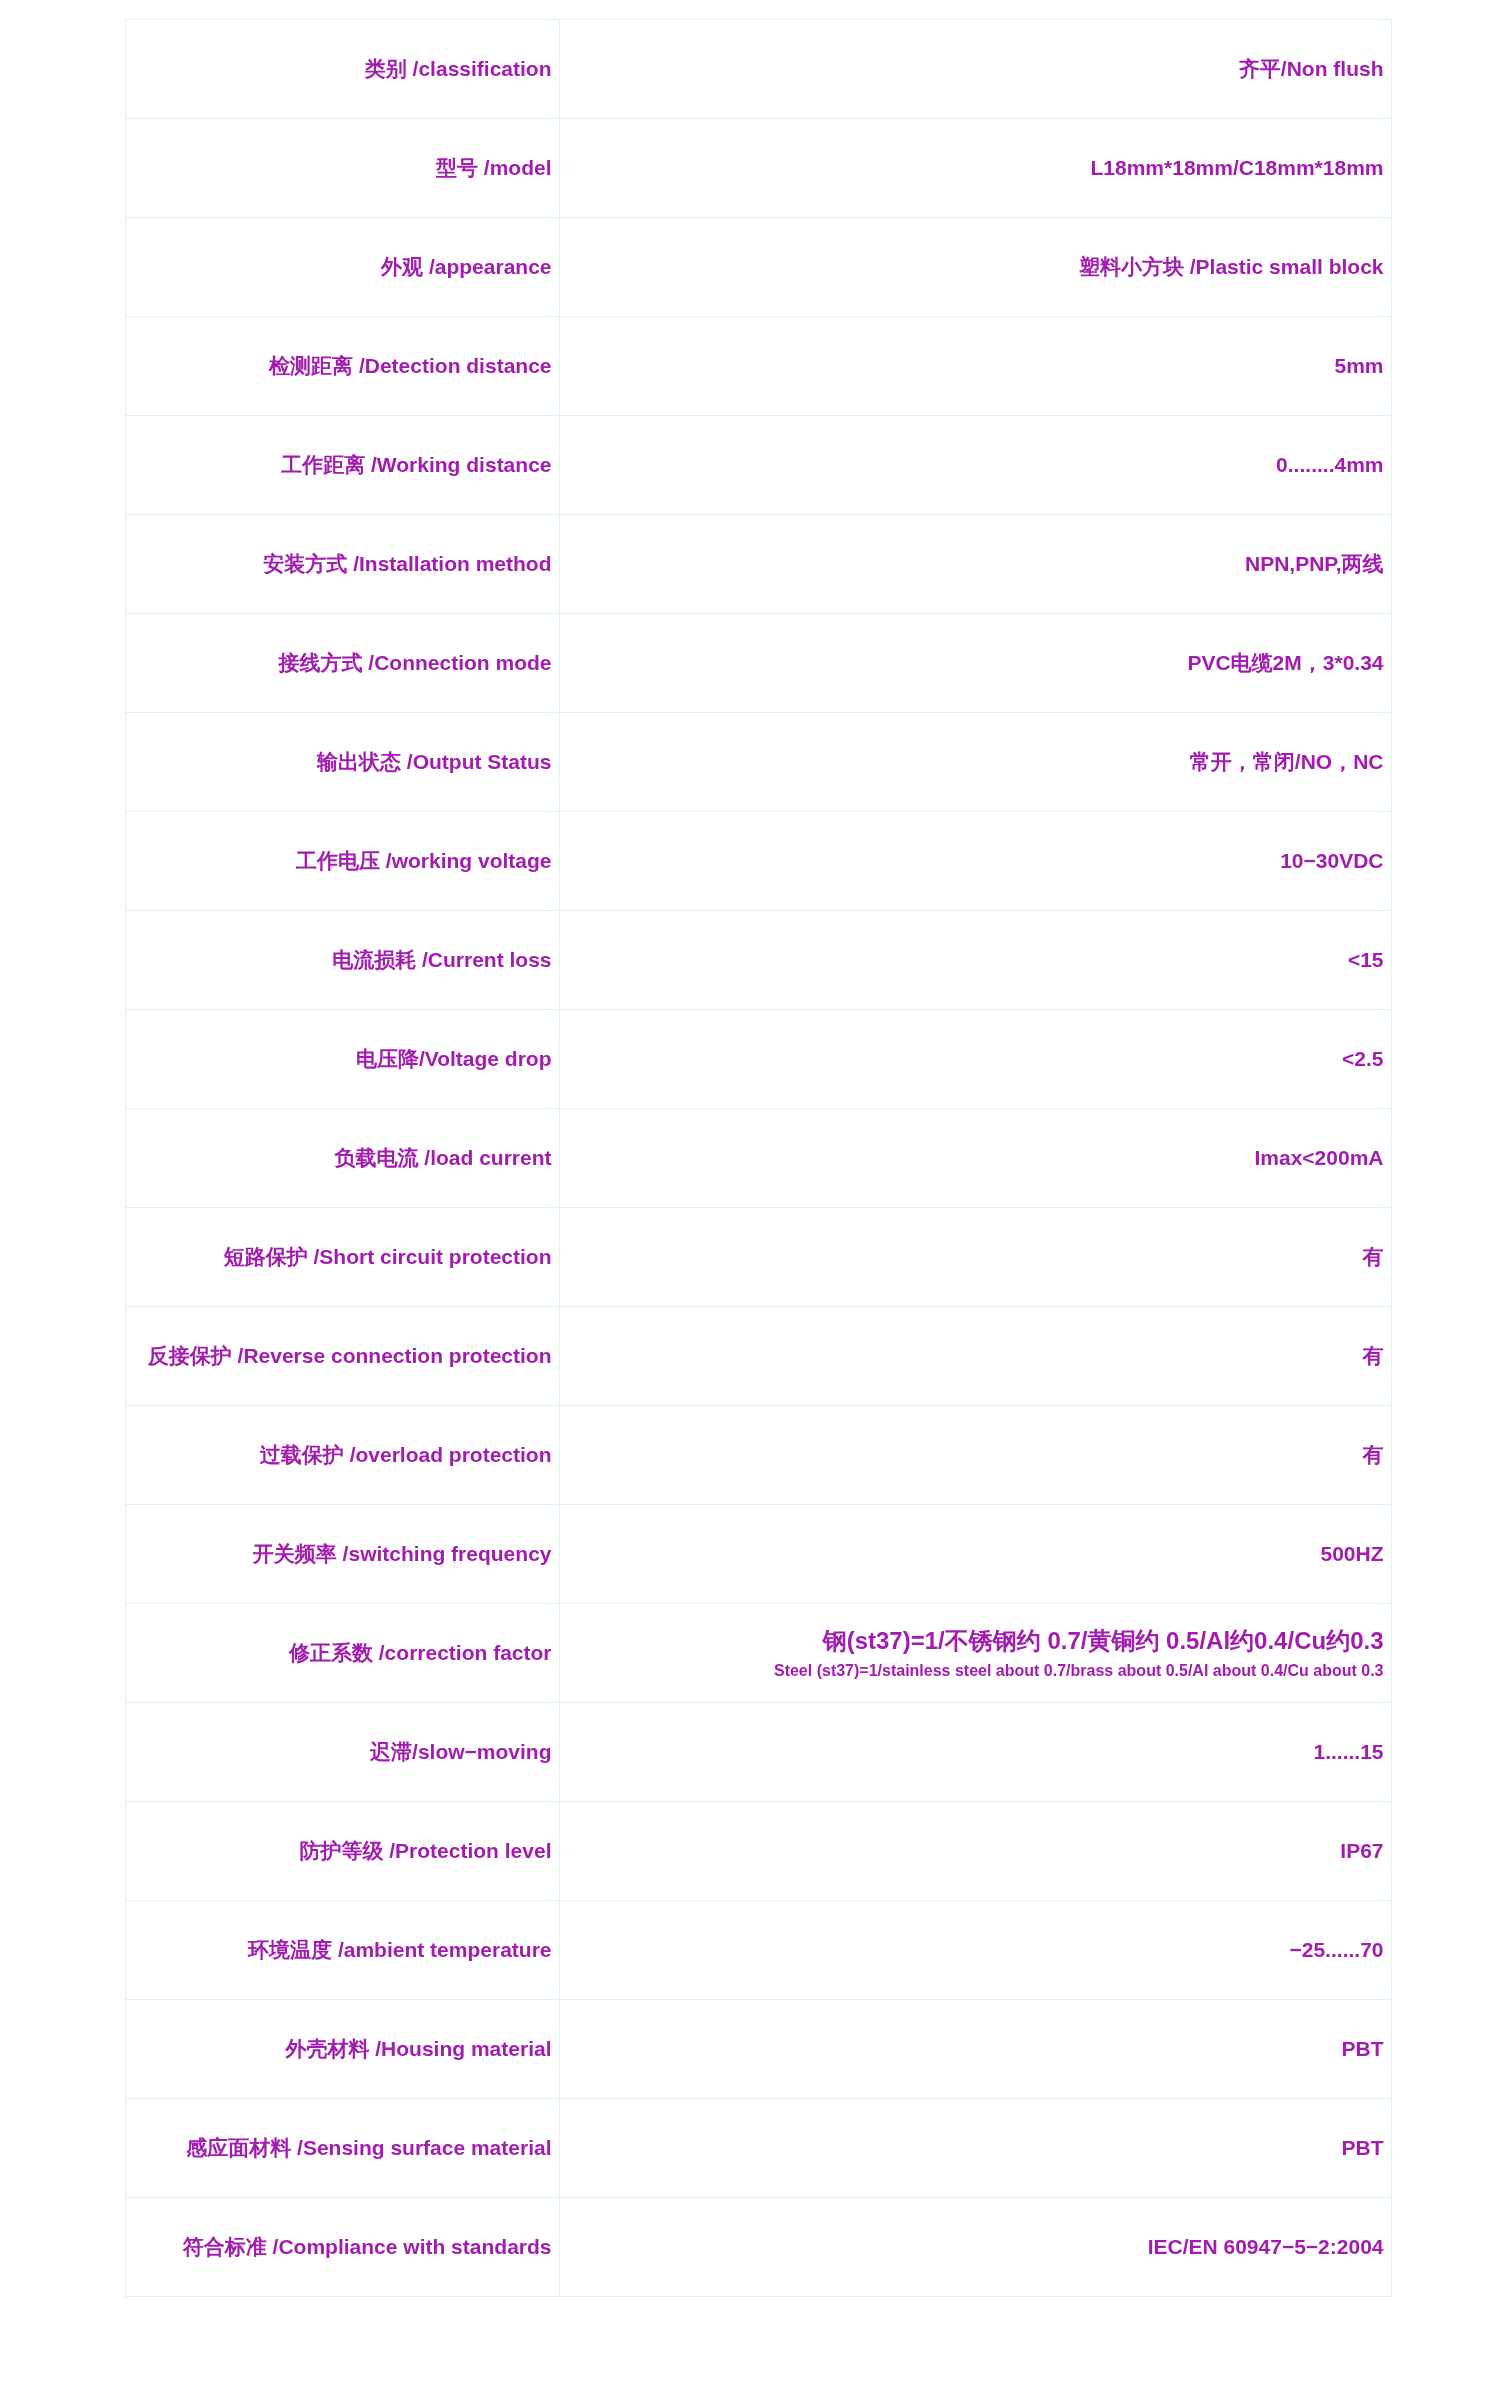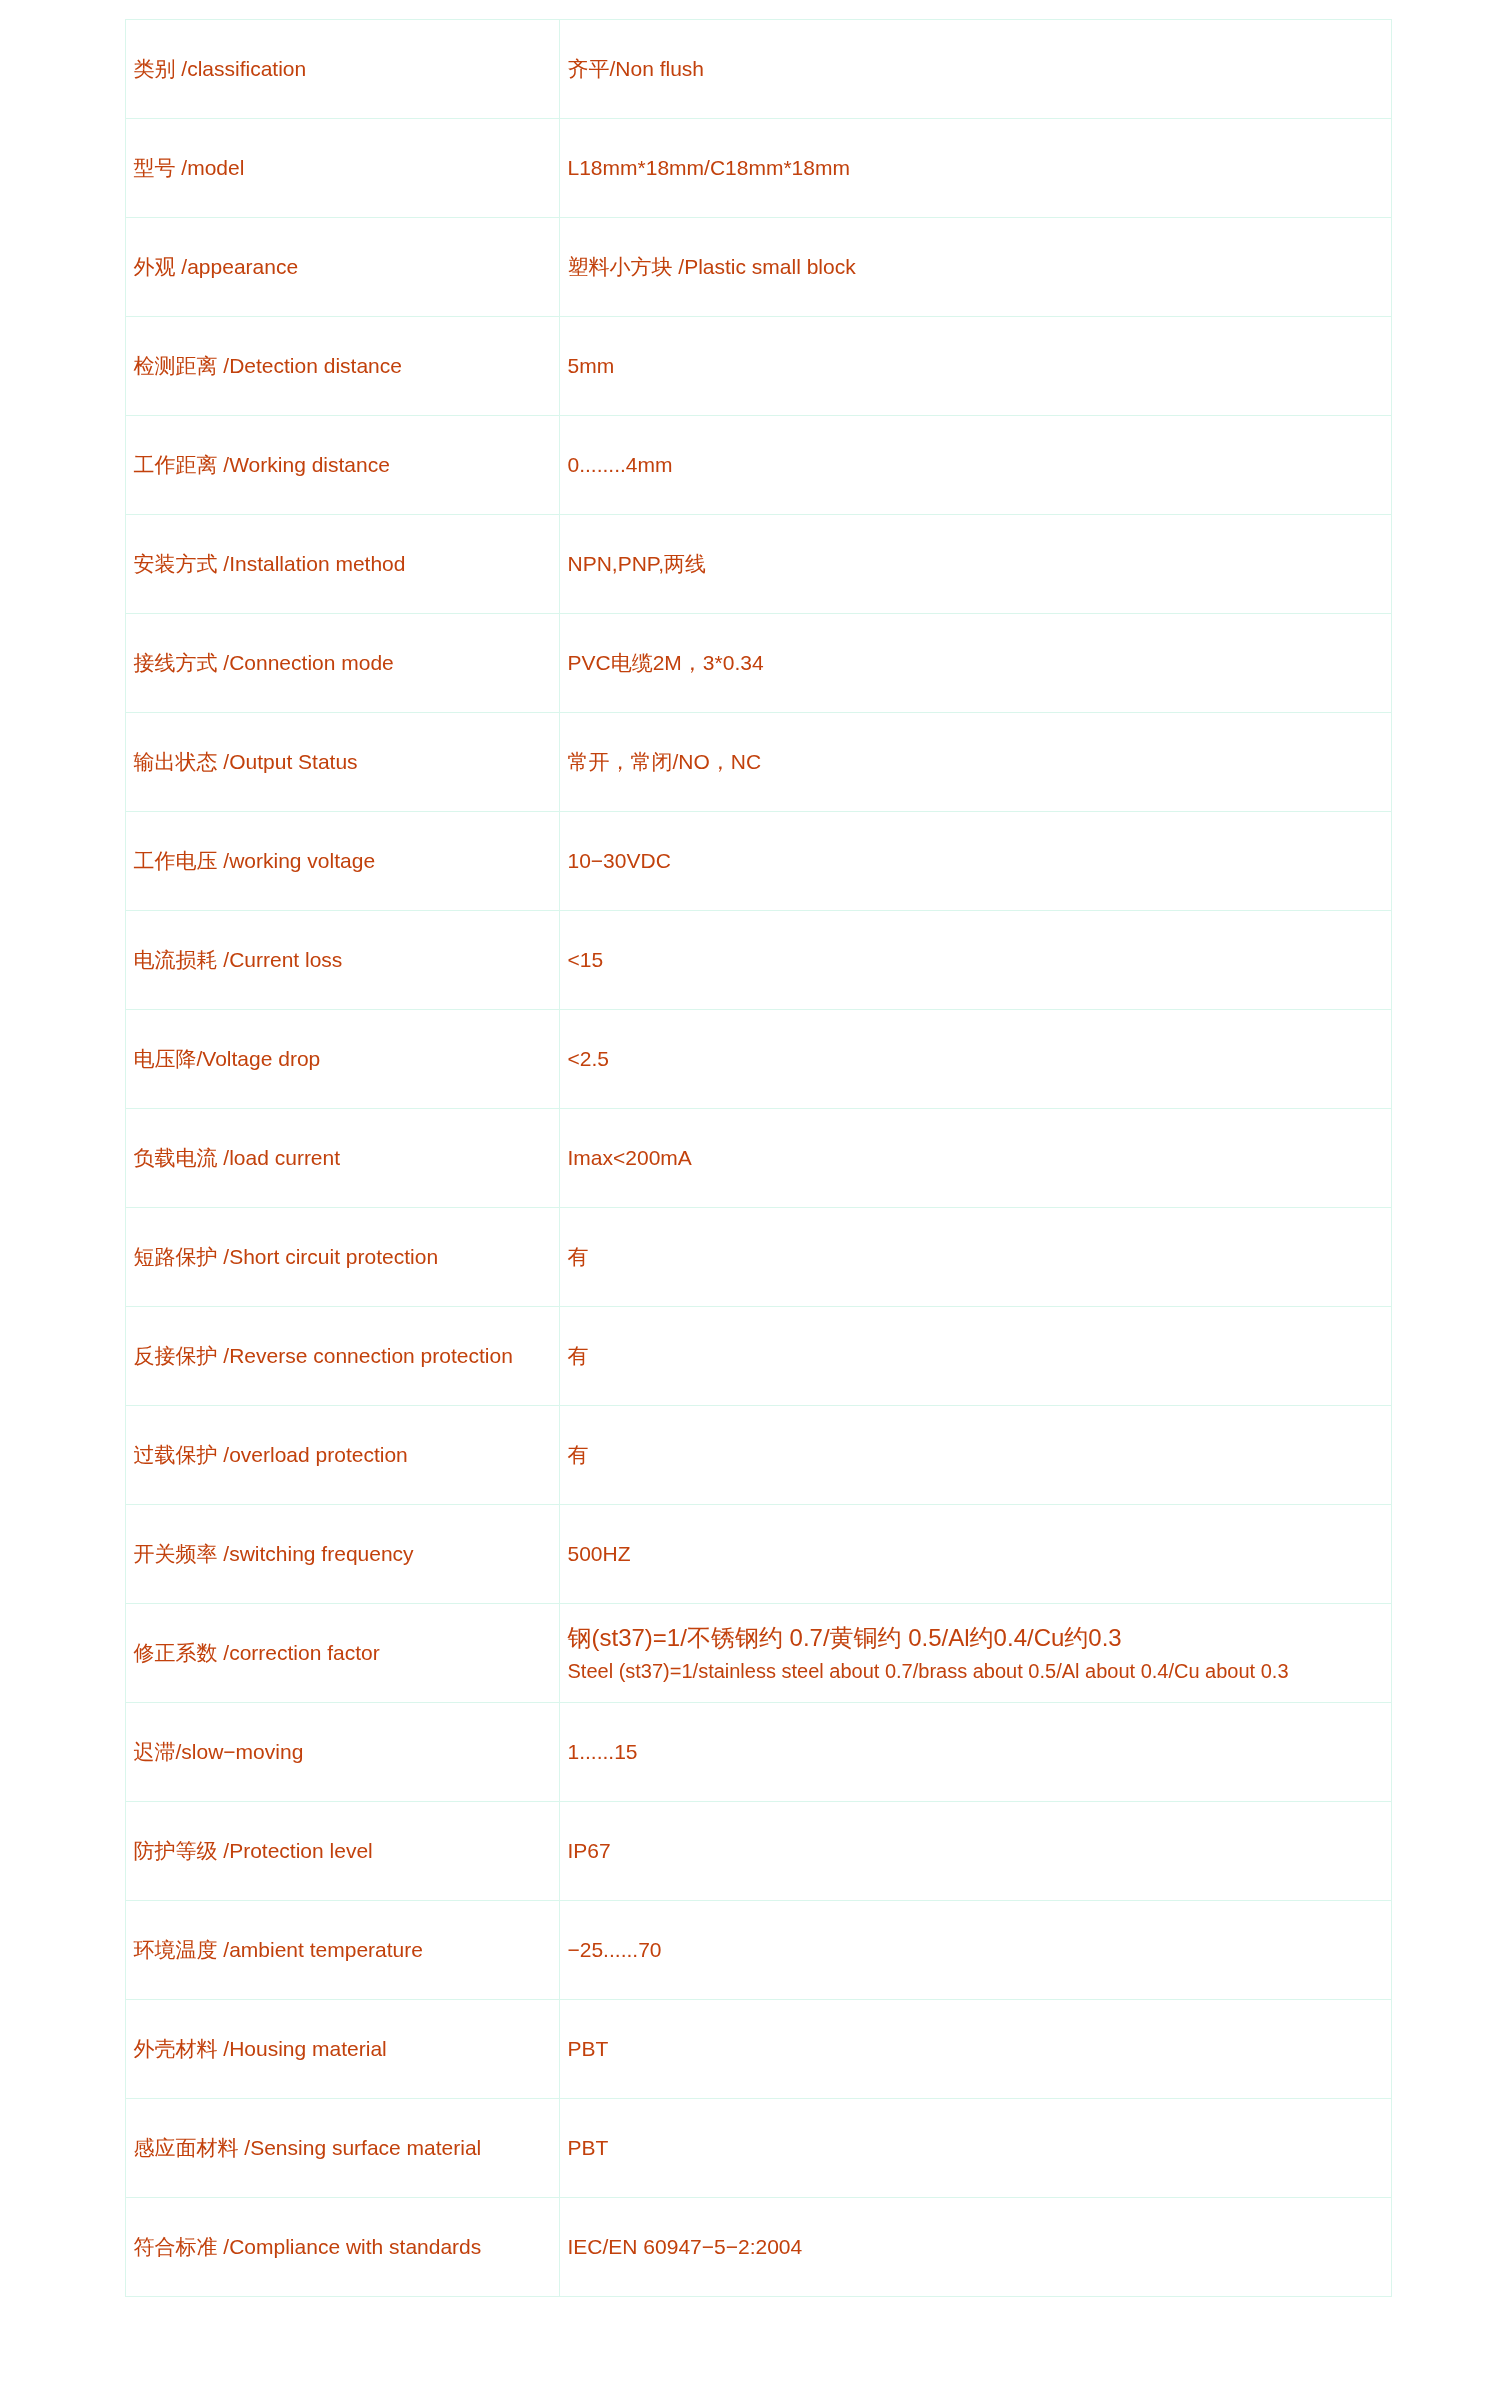--- a/index.html
+++ b/index.html
@@ -18,39 +18,39 @@
   }
   table.spec{
     width:1266px;
     border-collapse:collapse;
     table-layout:fixed;
   }
   table.spec col.c-label{width:434px;}
   table.spec col.c-value{width:832px;}
   table.spec td{
     border:0.9px solid #daf6ec;
-    text-align:left;
+    text-align:right;
     vertical-align:middle;
     padding:0 7.5px;
     font-size:21px;
     line-height:1.5;
-    color:#c2410c;
-    font-weight:400;
+    color:#a21caf;
+    font-weight:700;
     height:99px;
     box-sizing:border-box;
     word-break:keep-all;
   }
   td.value-multiline{
     line-height:1.62;
     font-size:20px;
     padding:0 3.8px;
   }
   td.value-multiline .ln{display:block;white-space:nowrap;}
   td.value-multiline .ln-cn{font-size:24px;}
-  td.value-multiline .ln-en{font-size:20px;}
+  td.value-multiline .ln-en{font-size:16px;}
 </style>
 </head>
 <body>
 
 <div id="spec-wrap">
   <table class="spec">
     <colgroup>
         <col class="c-label">
         <col class="c-value">
       </colgroup>

